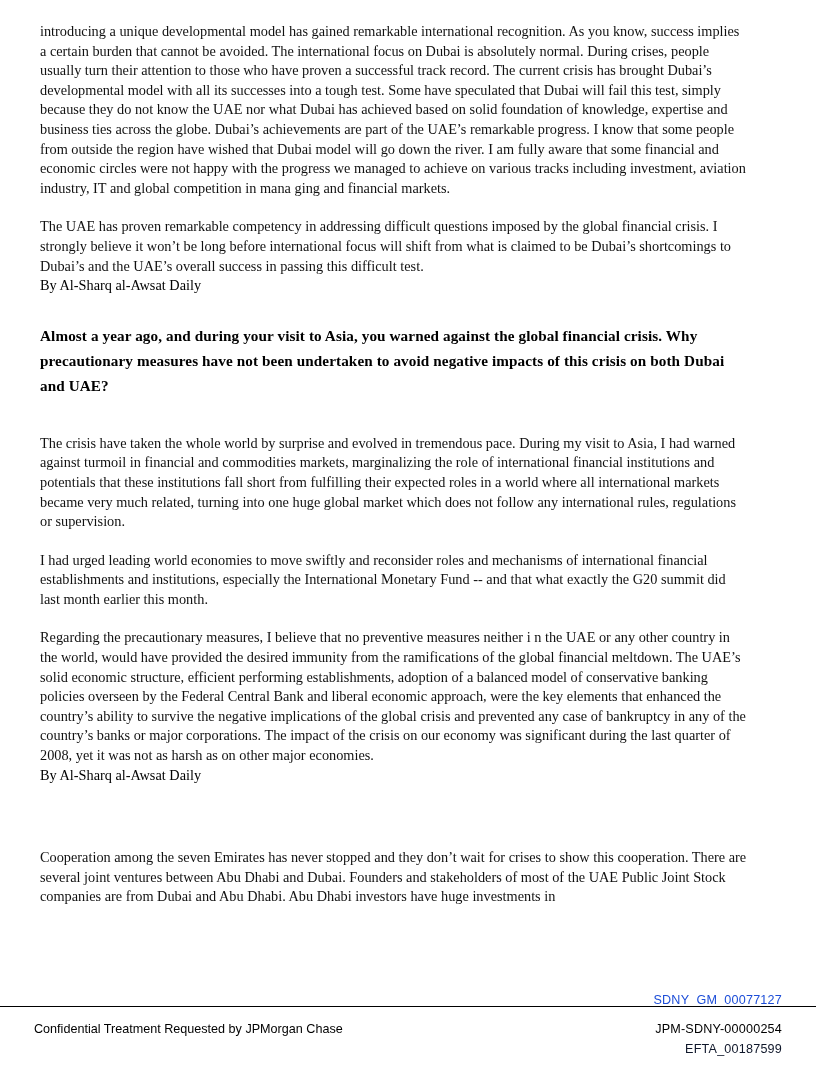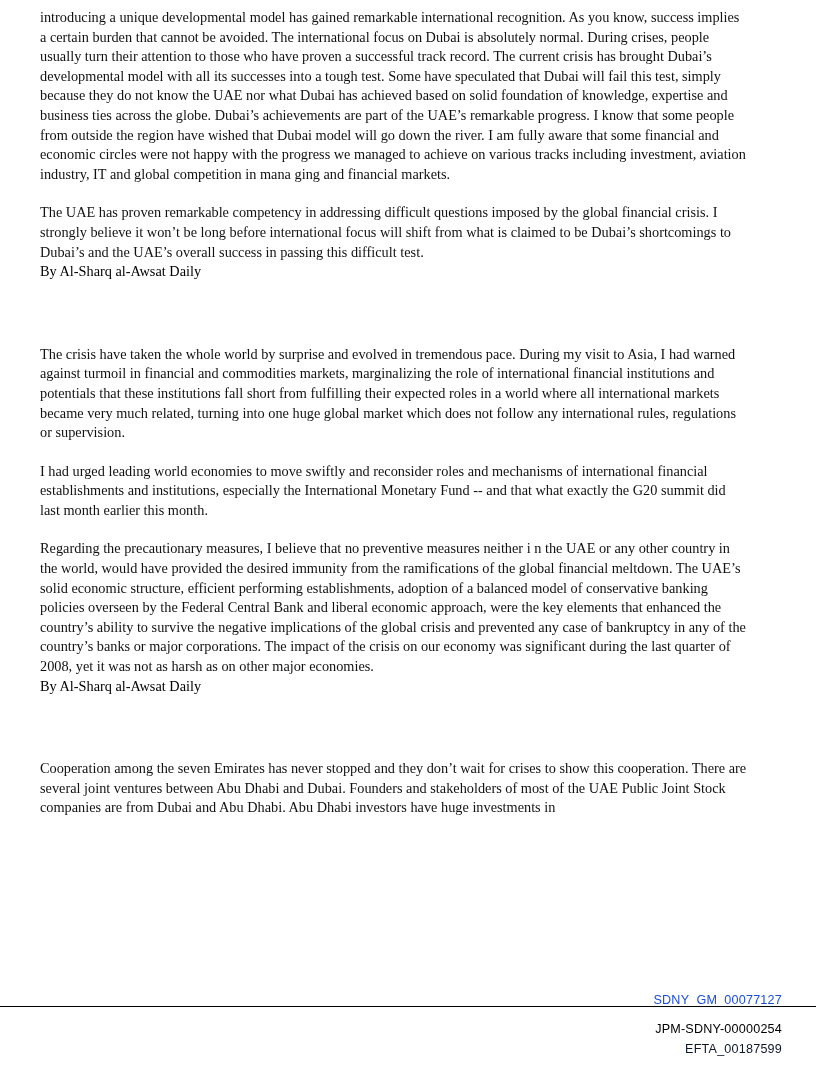--- a/index.html
+++ b/index.html
@@ -13,21 +13,21 @@
     font-family: "Liberation Serif", serif;
     color: #000000;
     position: relative;
     overflow: hidden;
   }
   .page {
     position: relative;
     width: 816px;
     height: 1063px;
     box-sizing: border-box;
-    padding: 8px 68px 0 40px;
+    padding: 22px 68px 0 40px;
   }
   .body-text {
     font-family: "Liberation Serif", serif;
     font-size: 14.3px;
     line-height: 19.6px;
     text-align: left;
     color: #111;
   }
   p.para {
     margin: 0 0 0 0;
@@ -107,20 +107,21 @@
     <p class="para body-text">introducing a unique developmental model has gained remarkable international recognition. As you know, success implies a certain burden that cannot be avoided. The international focus on Dubai is absolutely normal. During crises, people usually turn their attention to those who have proven a successful track record. The current crisis has brought Dubai’s developmental model with all its successes into a tough test. Some have speculated that Dubai will fail this test, simply because they do not know the UAE nor what Dubai has achieved based on solid foundation of knowledge, expertise and business ties across the globe. Dubai’s achievements are part of the UAE’s remarkable progress. I know that some people from outside the region have wished that Dubai model will go down the river. I am fully aware that some financial and economic circles were not happy with the progress we managed to achieve on various tracks including investment, aviation industry, IT and global competition in mana ging and financial markets.</p>
 
     <div class="spacer-sm"></div>
 
     <p class="para body-text">The UAE has proven remarkable competency in addressing difficult questions imposed by the global financial crisis. I strongly believe it won’t be long before international focus will shift from what is claimed to be Dubai’s shortcomings to Dubai’s and the UAE’s overall success in passing this difficult test.</p>
 
     <p class="para byline">By Al-Sharq al-Awsat Daily</p>
 
     <div class="spacer-md"></div>
 
+    <p class="question">Almost a year ago, and during your visit to Asia, you warned against the global financial crisis. Why precautionary measures have not been undertaken to avoid negative impacts of this crisis on both Dubai and UAE?</p>
 
     <div class="spacer-lg"></div>
 
     <p class="para body-text">The crisis have taken the whole world by surprise and evolved in tremendous pace. During my visit to Asia, I had warned against turmoil in financial and commodities markets, marginalizing the role of international financial institutions and potentials that these institutions fall short from fulfilling their expected roles in a world where all international markets became very much related, turning into one huge global market which does not follow any international rules, regulations or supervision.</p>
 
     <div class="spacer-sm"></div>
 
     <p class="para body-text">I had urged leading world economies to move swiftly and reconsider roles and mechanisms of international financial establishments and institutions, especially the International Monetary Fund -- and that what exactly the G20 summit did last month earlier this month.</p>
 
     <div class="spacer-sm"></div>
@@ -133,15 +134,16 @@
 
 
     <div class="spacer-lg"></div>
 
     <p class="para body-text">Cooperation among the seven Emirates has never stopped and they don’t wait for crises to show this cooperation. There are several joint ventures between Abu Dhabi and Dubai. Founders and stakeholders of most of the UAE Public Joint Stock companies are from Dubai and Abu Dhabi. Abu Dhabi investors have huge investments in</p>
 
   </div>
 
   <div class="bates-top">SDNY_GM_00077127</div>
   <div class="footer-rule"></div>
+  <div class="footer-left">Confidential Treatment Requested by JPMorgan Chase</div>
   <div class="footer-right-1">JPM-SDNY-00000254</div>
   <div class="footer-right-2">EFTA_00187599</div>
 </div>
 
 </body></html>

